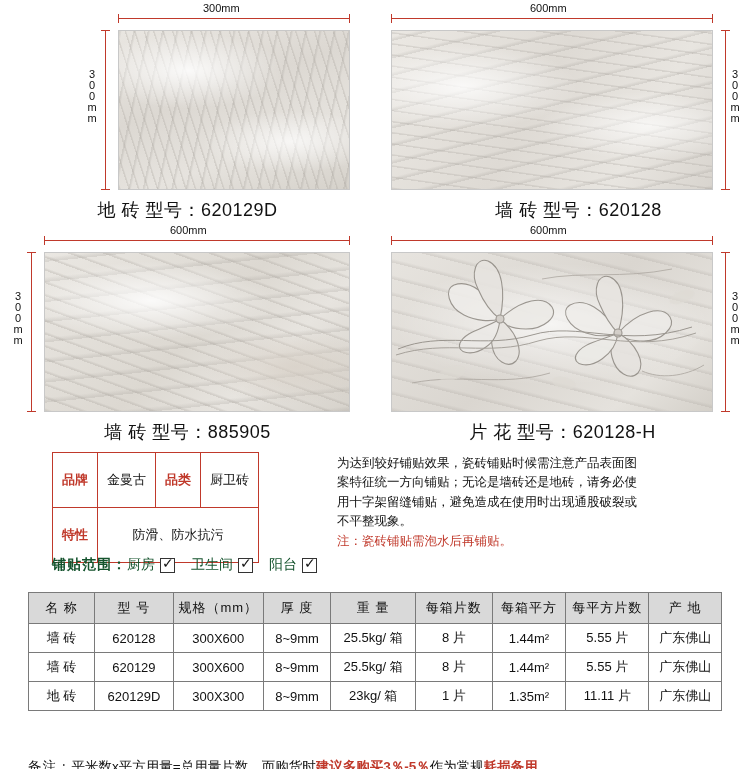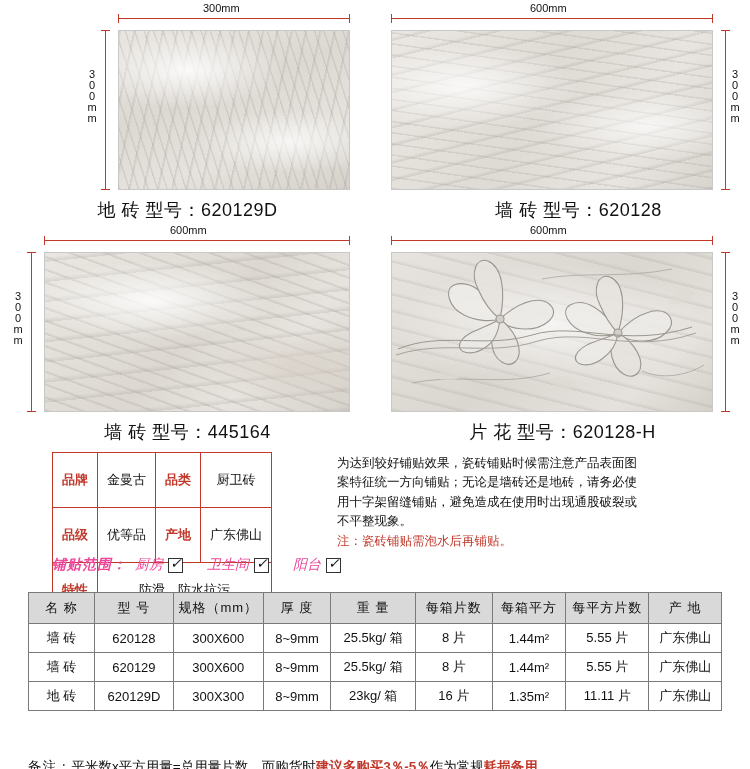--- a/index.html
+++ b/index.html
@@ -105,22 +105,22 @@
 
   .note {
     position:absolute; left:337px; top:2px; width:300px;
     font-size:12.5px; line-height:1.55; color:#111;
   }
   .note .red { color:#c0392b; }
 
   
   .scope {
     position:absolute; left:52px; top:104px;
-    font-size:14px; color:#ec4899;
-    display:flex; align-items:center; gap:8px;font-style:italic;
+    font-size:14px; color:#14532d;
+    display:flex; align-items:center; 
   }
   .scope .lbl { font-weight:bold; letter-spacing:1px; }
   .scope .item { display:flex; align-items:center; gap:5px; margin-right:16px; }
   .chk {
     display:inline-block; width:15px; height:15px;
     border:1px solid #333; position:relative; background:#fff;
   }
   .chk::after {
     content:"✓"; position:absolute; left:1px; top:-4px;
     font-size:14px; color:#111;
@@ -187,21 +187,21 @@
 
   <div class="tile-block" style="left:0;top:222px;width:375px;height:220px;">
     <div class="dim-h" style="left:44px; top:18px; width:306px;"></div>
     <div class="dim-label-h" style="left:170px; top:2px;">600mm</div>
 
     <div class="dim-v" style="left:31px; top:30px; height:160px;"></div>
     <div class="dim-label-v" style="left:12px; top:68px;">300mm</div>
 
     <div class="tile-img marble-c" style="position:absolute; left:44px; top:30px; width:306px; height:160px;"></div>
 
-    <div class="tile-caption" style="left:0; top:198px;">墙 砖  型号：445164</div>
+    <div class="tile-caption" style="left:0; top:198px;">墙 砖  型号：885905</div>
   </div>
 
   <div class="tile-block" style="left:375px;top:222px;width:375px;height:220px;">
     <div class="dim-h" style="left:16px; top:18px; width:322px;"></div>
     <div class="dim-label-h" style="left:155px; top:2px;">600mm</div>
 
     <div class="dim-v" style="left:350px; top:30px; height:160px;"></div>
     <div class="dim-label-v" style="left:354px; top:68px;">300mm</div>
 
     <div class="tile-img marble-flower" style="position:absolute; left:16px; top:30px; width:322px; height:160px;">
@@ -246,26 +246,20 @@
 
 <div class="info-wrap">
 
   <table class="spec">
     <tbody>
       <tr>
         <td class="k">品牌</td>
         <td class="v">金曼古</td>
         <td class="k">品类</td>
         <td class="v">厨卫砖</td>
-      </tr>
-      <tr>
-        <td class="k">品级</td>
-        <td class="v">优等品</td>
-        <td class="k">产地</td>
-        <td class="v">广东佛山</td>
       </tr>
       <tr>
         <td class="k">特性</td>
         <td class="v" colspan="3">防滑、防水抗污</td>
       </tr>
     </tbody>
   </table>
 
   <div class="note">
     <span>为达到较好铺贴效果，瓷砖铺贴时候需注意产品表面图案特征统一方向铺贴；无论是墙砖还是地砖，请务必使用十字架留缝铺贴，避免造成在使用时出现通股破裂或不平整现象。</span><br>
@@ -324,21 +318,21 @@
         <td>1.44m²</td>
         <td>5.55 片</td>
         <td>广东佛山</td>
       </tr>
       <tr>
         <td>地 砖</td>
         <td>620129D</td>
         <td>300X300</td>
         <td>8~9mm</td>
         <td>23kg/ 箱</td>
-        <td>16 片</td>
+        <td>1 片</td>
         <td>1.35m²</td>
         <td>11.11 片</td>
         <td>广东佛山</td>
       </tr>
     </tbody>
   </table>
 
   <div class="remark">
     <span class="lbl">备注：</span><span>平米数x平方用量=总用量片数，而购货时</span><span class="red-b">建议多购买3％-5％</span><span>作为常规</span><span class="red-b">耗损备用</span><span>。</span>
   </div>

